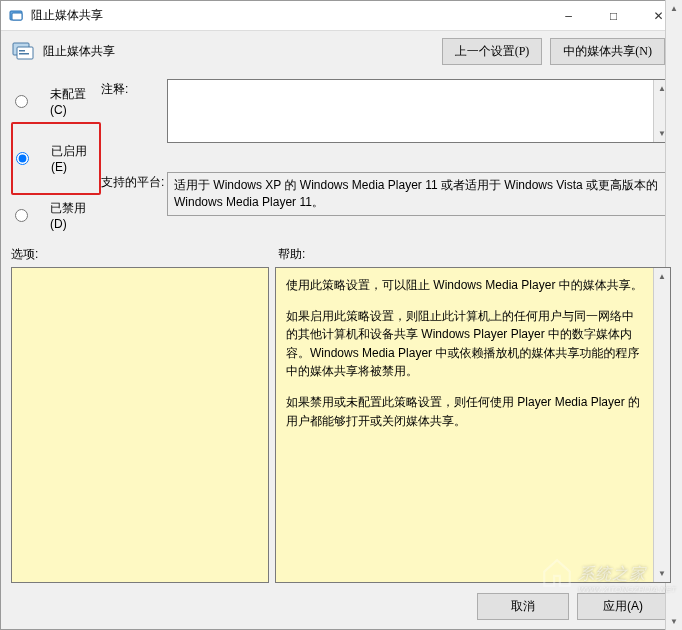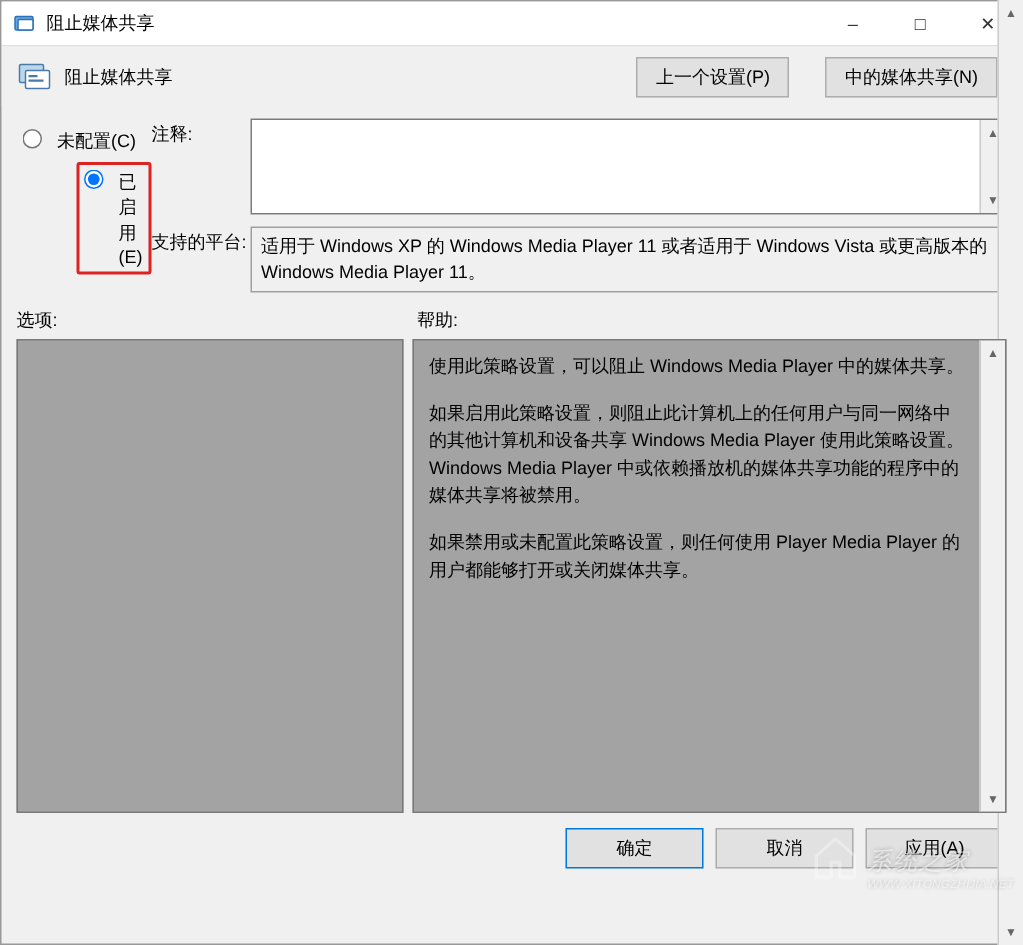--- a/index.html
+++ b/index.html
@@ -39,21 +39,21 @@
   display: flex;
   align-items: center;
   padding: 6px 10px;
   background: #f0f0f0;
 }
 .header-icon {
   width: 24px; height: 24px;
   margin-right: 8px;
 }
 .header-title { flex: 1; }
-.nav-btns { display: flex; gap: 24px; margin-right: 6px; }
+.nav-btns { display: flex; gap: 8px; margin-right: 6px; font-family: Liberation Serif, serif; }
 .btn {
   border: 1px solid #adadad;
   background: #e1e1e1;
   padding: 4px 12px;
   font-family: inherit;
   font-size: 12px;
   cursor: pointer;
   min-width: 92px;
 }
 .btn.primary { border-color: #0078d7; }
@@ -61,30 +61,29 @@
 .config-area {
   padding: 8px 10px 6px 10px;
   display: flex;
 }
 .radio-col {
   width: 90px;
   padding-top: 2px;
 }
 .radio-item {
   display: flex;
-  align-items: flex-start;
+  align-items: center;
   padding: 5px 2px;
-  gap: 8px;
+  gap: 20px;
 }
 .radio-item input[type=radio] { margin: 0 2px 0 2px; }
 .hl {
   border: 2px solid #d22;
   border-radius: 2px;
-  padding: 3px 1px;
-  margin-left: 40px;
+  padding: 19px 1px;
 }
 .fields-col {
   flex: 1;
   display: grid;
   grid-template-columns: 66px 1fr;
   row-gap: 8px;
   align-items: start;
 }
 .fld-label { padding-top: 2px; }
 .sunken {
@@ -122,21 +121,21 @@
   padding: 4px 10px 4px 10px;
 }
 .mid-labels .opt { width: 267px; }
 .panes {
   display: flex;
   padding: 0 10px;
   gap: 6px;
 }
 .pane {
   border: 1px solid #7a7a7a;
-  background: #a3a3a3;
+  background: #fef9c3;
   height: 316px;
   position: relative;
 }
 .options-pane { width: 258px; }
 .help-pane { flex: 1; }
 .help-content {
   position: absolute;
   inset: 0 17px 0 0;
   padding: 8px 10px;
   line-height: 1.55;
@@ -205,20 +204,24 @@
 <div class="config-area">
   <div class="radio-col">
     <label class="radio-item">
       <input type="radio" name="state" style="">
       <span>未配置(C)</span>
     </label>
     <label class="radio-item hl">
       <input type="radio" name="state" checked="" style="">
       <span>已启用(E)</span>
     </label>
+    <label class="radio-item">
+      <input type="radio" name="state" style="">
+      <span>已禁用(D)</span>
+    </label>
   </div>
   <div class="fields-col">
     <div class="fld-label">注释:</div>
     <div class="sunken comment-box">
       <div class="vscroll">
         <div class="vs-btn">▲</div>
         <div class="vs-btn">▼</div>
       </div>
     </div>
     <div class="fld-label">支持的平台:</div>
@@ -235,32 +238,31 @@
 <div class="mid-labels">
   <div class="opt">选项:</div>
   <div>帮助:</div>
 </div>
 
 <div class="panes">
   <div class="pane options-pane"></div>
   <div class="pane help-pane">
     <div class="help-content">
       <p>使用此策略设置，可以阻止 Windows Media Player 中的媒体共享。</p>
-      <p>如果启用此策略设置，则阻止此计算机上的任何用户与同一网络中的其他计算机和设备共享 Windows Media Player 使用此策略设置。Windows Media Player 中或依赖播放机的媒体共享功能的程序中的媒体共享将被禁用。</p>
+      <p>如果启用此策略设置，则阻止此计算机上的任何用户与同一网络中的其他计算机和设备共享 Windows Player Player 中的数字媒体内容。Windows Media Player 中或依赖播放机的媒体共享功能的程序中的媒体共享将被禁用。</p>
       <p>如果禁用或未配置此策略设置，则任何使用 Player Media Player 的用户都能够打开或关闭媒体共享。</p>
     </div>
     <div class="vscroll">
       <div class="vs-btn">▲</div>
       <div class="vs-btn">▼</div>
     </div>
   </div>
 </div>
 
 <div class="footer">
-  <button class="btn primary">确定</button>
   <button class="btn">取消</button>
   <button class="btn">应用(A)</button>
 </div>
 
 <div class="watermark">
   <span class="house">
     <svg width="34" height="34" viewBox="0 0 24 24">
         <path d="M3 11 L12 3 L21 11 V21 H14 V14 H10 V21 H3 Z" fill="none" stroke="rgba(255,255,255,.6)" stroke-width="1.5"></path>
       </svg>
   </span>

